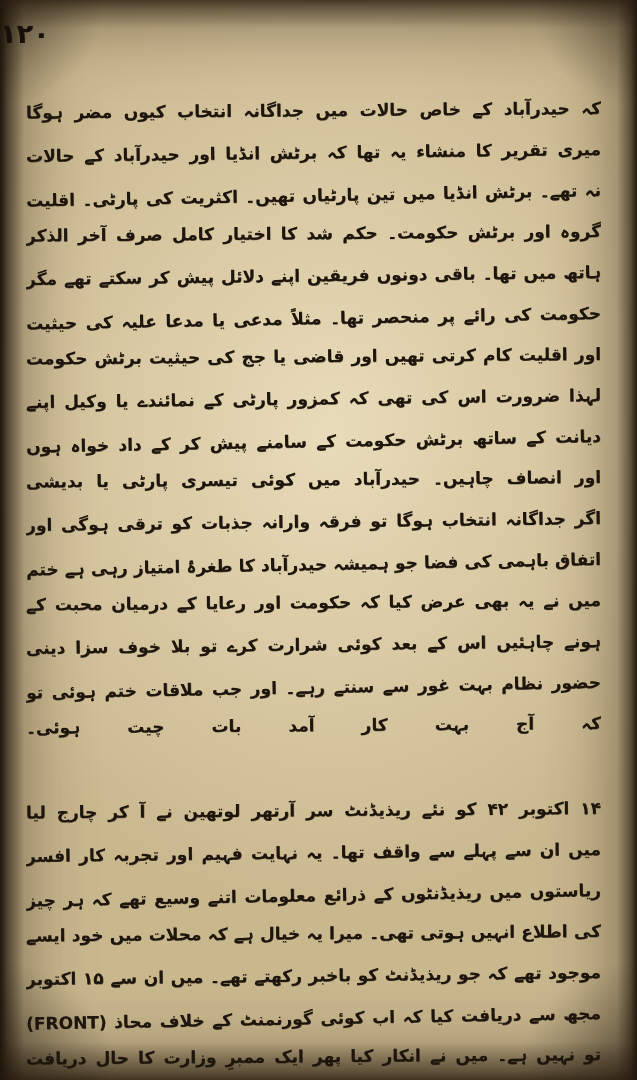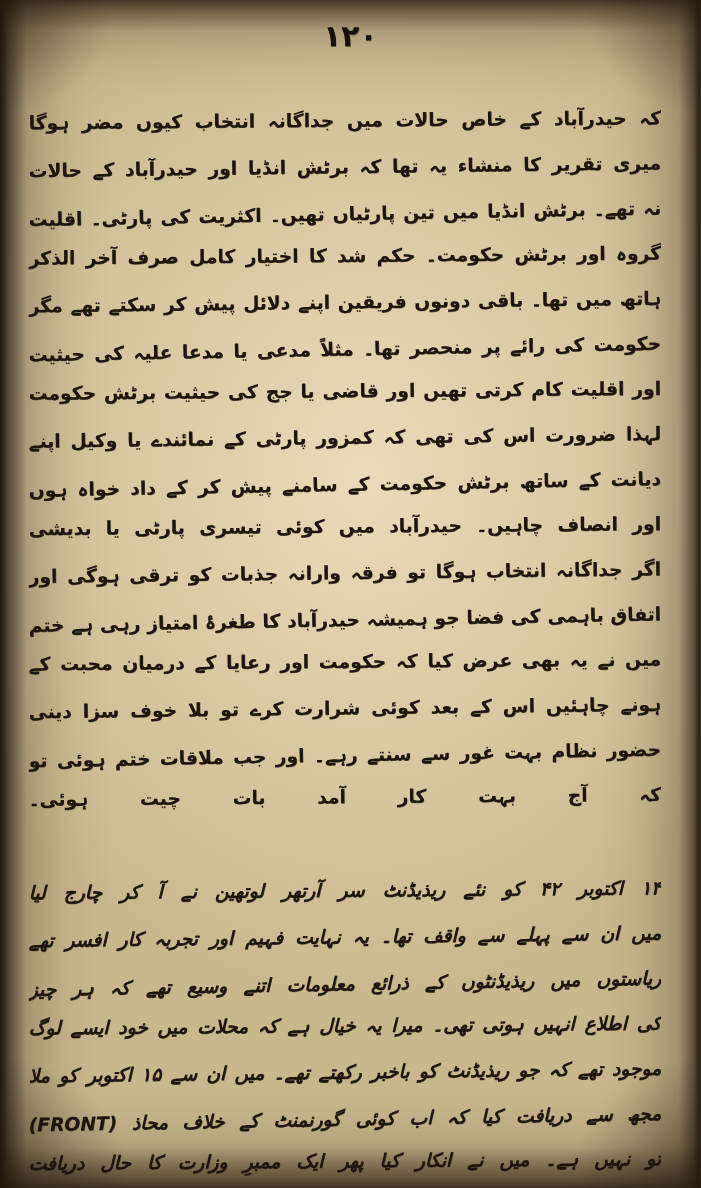--- a/index.html
+++ b/index.html
@@ -25,34 +25,33 @@
       radial-gradient(circle 170px at 100% 100%, rgba(20,14,8,.45), rgba(20,14,8,0) 70%),
       radial-gradient(ellipse 85% 60% at 52% 40%, rgba(242,230,198,.78) 0%, rgba(242,230,198,0) 75%),
       radial-gradient(ellipse 120% 100% at 50% 50%, rgba(0,0,0,0) 58%, rgba(64,46,22,.38) 100%);
     box-shadow:
       inset 0 0 70px 16px rgba(46,32,16,.55),
       inset 0 0 8px  2px  rgba(30,20,10,.45);
   }
   .page-number {
     position: absolute;
     top: 18px; left: 0; right: 0;
-    text-align: center;
     font-size: 27px;
     font-weight: 700;
     color: #17100a;
     text-shadow: 0.4px 0.4px 0 rgba(23,16,10,.55);
   }
   .textblock {
     position: absolute;
     left: 26px; right: 36px;
     direction: rtl;
     color: #1e160c;
   }
   .textblock-1 { top: 88px; }
-  .textblock-2 { top: 788px; font-style: italic; }
+  .textblock-2 { top: 788px; }
   .line {
     height: 41px;
     line-height: 41px;
     font-size: 17px;
     font-weight: 700;
     overflow: hidden;
     text-align: justify;
     text-align-last: justify;
     transform: rotate(-0.7deg);
     transform-origin: 100% 50%;

